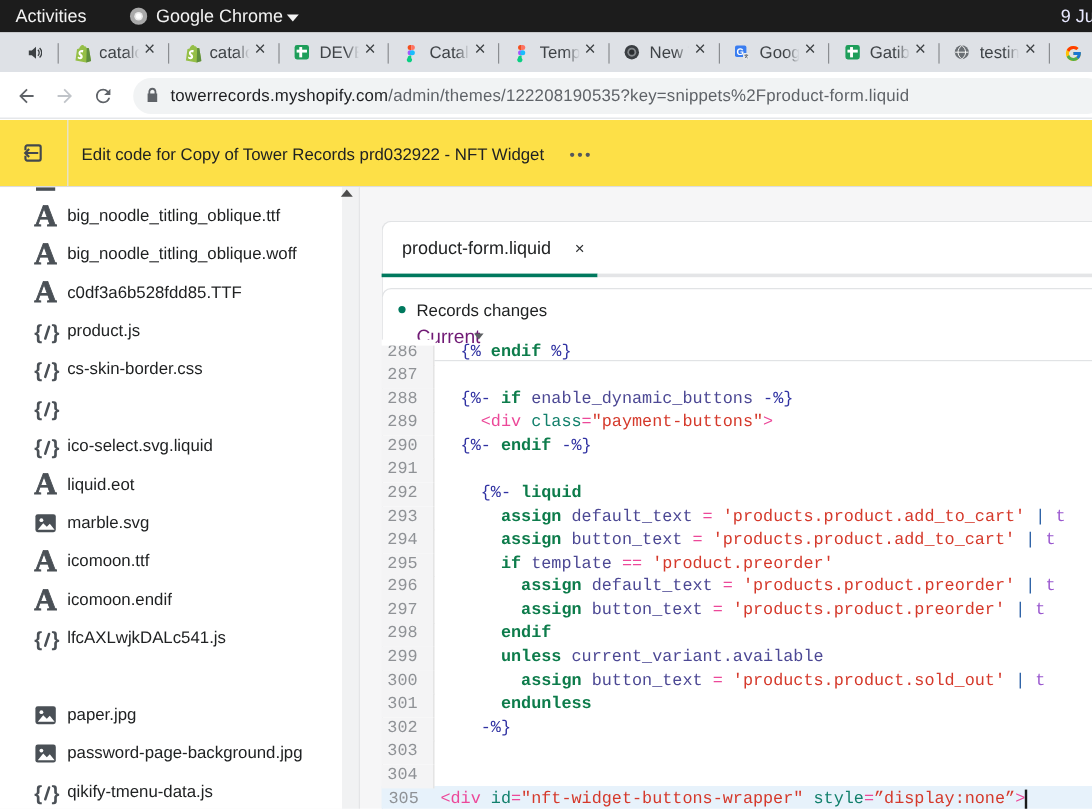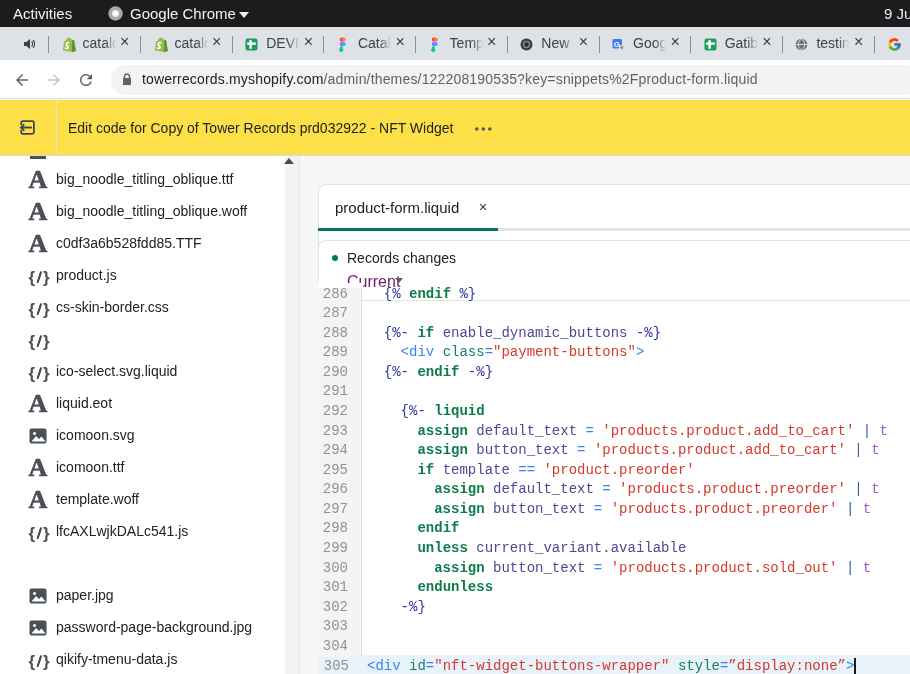--- a/index.html
+++ b/index.html
@@ -47,21 +47,21 @@
 #card .cur{position:absolute;left:28px;top:32px;font-size:16px;color:#701a75}
 #card .curcaret{position:absolute;left:76px;top:37px;width:0;height:0;border-left:4px solid transparent;border-right:4px solid transparent;border-top:5px solid #5c5f62}
 #cmdiv{position:absolute;left:0;top:58.5px;width:593px;height:1px;background:#e1e3e5}
 
 #code{position:absolute;left:318px;top:284.5px;width:592px;height:391px;font-family:"Liberation Mono",monospace;font-size:14px;white-space:pre}
 .cl{position:absolute;left:0;height:20px;width:592px}
 .cl .gut{position:absolute;left:0;top:0;width:44px;height:20px;background:#f4f4f5;border-right:1px solid #e0e0e0;color:#8f9296;text-align:right;padding-right:13px;line-height:19.6px}
 .cl .cd{position:absolute;left:49px;top:0;line-height:19.6px;white-space:pre}
 .cl.hl{background:transparent}
 .cl.hl .gut{background:transparent;border-right:none}
-.d{color:#3032a2}.k{color:#0d7c4b;font-weight:bold}.v{color:#4c4894}.s{color:#d5392b}.p{color:#2a5fa5}.f{color:#9a58cf}.a{color:#12806c}.t{color:#3b82f6}
+.d{color:#3032a2}.k{color:#0d7c4b;font-weight:bold}.v{color:#4c4894}.s{color:#d5392b}.p{color:#2a5fa5}.f{color:#9a58cf}.a{color:#12806c}.t{color:#ec4899}
 #cursor{position:absolute;width:2px;height:17px;background:#1a1a1a}
 </style></head>
 <body>
 <div id="page">
 
 <div id="ubar">
   <span class="act">Activities</span>
   <svg style="position:absolute;left:108px;top:6px" width="15" height="15" viewBox="0 0 15 15">
         <circle cx="7.5" cy="7.5" r="7.2" fill="#a9a9a9"></circle>
         <circle cx="7.5" cy="7.5" r="3.6" fill="#e8e8e8"></circle>
@@ -259,33 +259,33 @@
             <span class="aico">A</span>
           </span>
           <span class="nm">liquid.eot</span>
         </div>
         <div class="frow" style="top:264px">
           <span class="ficon"><svg width="20" height="24" viewBox="0 0 20 24">
               <rect x="1.5" y="4.5" width="17" height="15" rx="2" fill="#4a5056"></rect>
               <circle cx="6.5" cy="9.5" r="1.6" fill="#fff"></circle>
               <path d="M3.5 17.5 8 12l3 3 2.5-2.5 4 5z" fill="#fff"></path>
             </svg></span>
-          <span class="nm">icomoon.svg</span>
+          <span class="nm">marble.svg</span>
         </div>
         <div class="frow" style="top:296px">
           <span class="ficon">
             <span class="aico">A</span>
           </span>
           <span class="nm">icomoon.ttf</span>
         </div>
         <div class="frow" style="top:328px">
           <span class="ficon">
             <span class="aico">A</span>
           </span>
-          <span class="nm">template.woff</span>
+          <span class="nm">icomoon.endif</span>
         </div>
         <div class="frow" style="top:360px">
           <span class="ficon"><svg width="22" height="24" viewBox="0 0 22 24">
               <text x="0.5" y="18.5" font-size="17" font-weight="bold" fill="#4a5056" font-family="Liberation Sans">{</text>
               <path d="M12.9 8.3 9.7 18.1" stroke="#4a5056" stroke-width="2.1" stroke-linecap="round"></path>
               <text x="15" y="18.5" font-size="17" font-weight="bold" fill="#4a5056" font-family="Liberation Sans">}</text>
             </svg></span>
           <span class="nm">lfcAXLwjkDALc541.js</span>
         </div>
         <div class="frow" style="top:456px">

